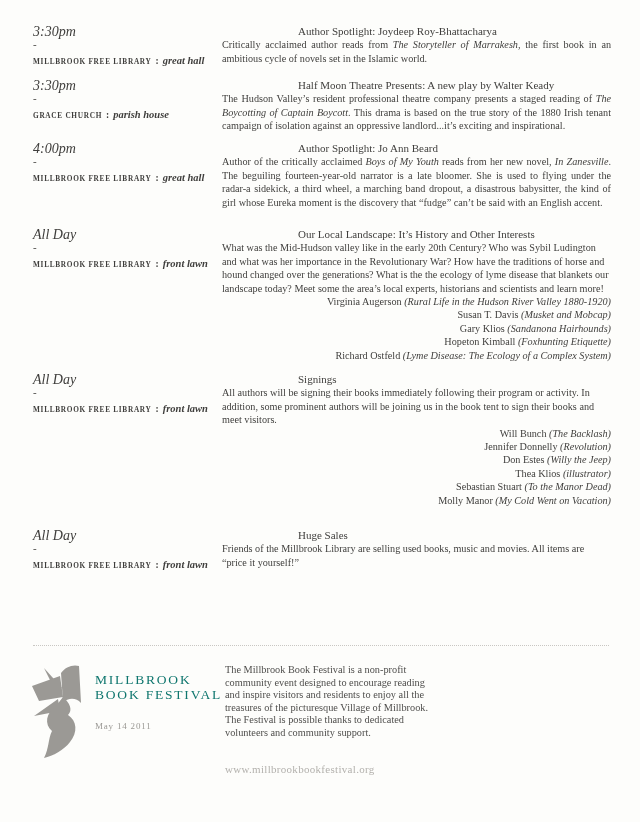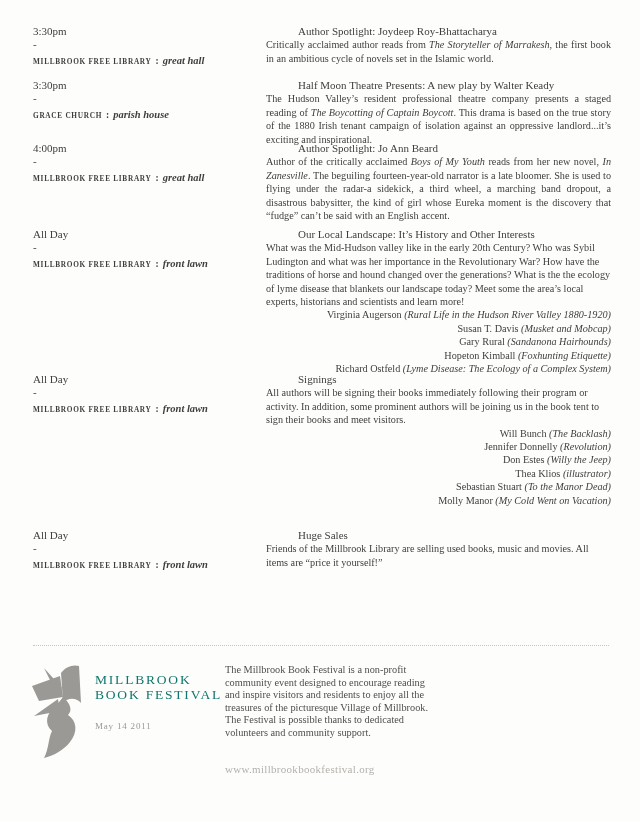--- a/index.html
+++ b/index.html
@@ -10,30 +10,30 @@
     height: 822px;
     background: #fdfdfb;
     font-family: "Liberation Serif", serif;
     color: #3f3e3c;
     overflow: hidden;
   }
 
   
   .event { position: absolute; left: 0; width: 640px; }
   .ev-left { position: absolute; left: 33px; top: 0; width: 186px; }
-  .time { font-size: 11px; line-height: 13.4px; }
+  .time { font-size: 14px; line-height: 13.4px; font-style: italic; }
   .dash { font-size: 11px; line-height: 13.4px; }
   .venue { line-height: 13.4px; white-space: nowrap; font-weight: bold; }
   .venue-name { font-size: 7.3px; letter-spacing: 0.7px; }
   .venue-sep { font-size: 9.5px; }
   .venue-room { font-size: 10.5px; font-style: italic; }
 
   .ev-right { position: absolute; left: 222px; top: 0; width: 389px; }
   .ev-title { font-size: 11px; line-height: 13.4px; padding-left: 76px; }
-  .ev-body { font-size: 10.2px; line-height: 13.4px; margin-left: 44px; }
+  .ev-body { font-size: 10.2px; line-height: 13.4px; }
   .event.justify .ev-body { text-align: justify; }
   .ev-list div { font-size: 10.2px; line-height: 13.4px; text-align: right; }
   .it { font-style: italic; }
 
   
   .divider {
     position: absolute; left: 33px; top: 645px; width: 576px;
     border-top: 1px dotted #c9c7c3; height: 0;
   }
   .logo { position: absolute; left: 32px; top: 664px; }
@@ -117,21 +117,21 @@
         <span class="venue-sep">:</span>
         <span class="venue-room">front lawn</span>
       </div>
     </div>
     <div class="ev-right">
       <div class="ev-title">Our Local Landscape: It’s History and Other Interests</div>
       <div class="ev-body"><span>What was the Mid-Hudson valley like in the early 20th Century? Who was Sybil Ludington and what was her importance in the Revolutionary War? How have the traditions of horse and hound changed over the generations? What is the the ecology of lyme disease that blankets our landscape today? Meet some the area’s local experts, historians and scientists and learn more!</span></div>
       <div class="ev-list">
         <div><span>Virginia Augerson </span><span class="it">(Rural Life in the Hudson River Valley 1880-1920)</span></div>
         <div><span>Susan T. Davis </span><span class="it">(Musket and Mobcap)</span></div>
-        <div><span>Gary Rural </span><span class="it">(Sandanona Hairhounds)</span></div>
+        <div><span>Gary Klios </span><span class="it">(Sandanona Hairhounds)</span></div>
         <div><span>Hopeton Kimball </span><span class="it">(Foxhunting Etiquette)</span></div>
         <div><span>Richard Ostfeld </span><span class="it">(Lyme Disease: The Ecology of a Complex System)</span></div>
       </div>
     </div>
   </section>
 
   <section class="event" style="top:373px">
     <div class="ev-left">
       <div class="time">All Day</div>
       <div class="dash">-</div>

